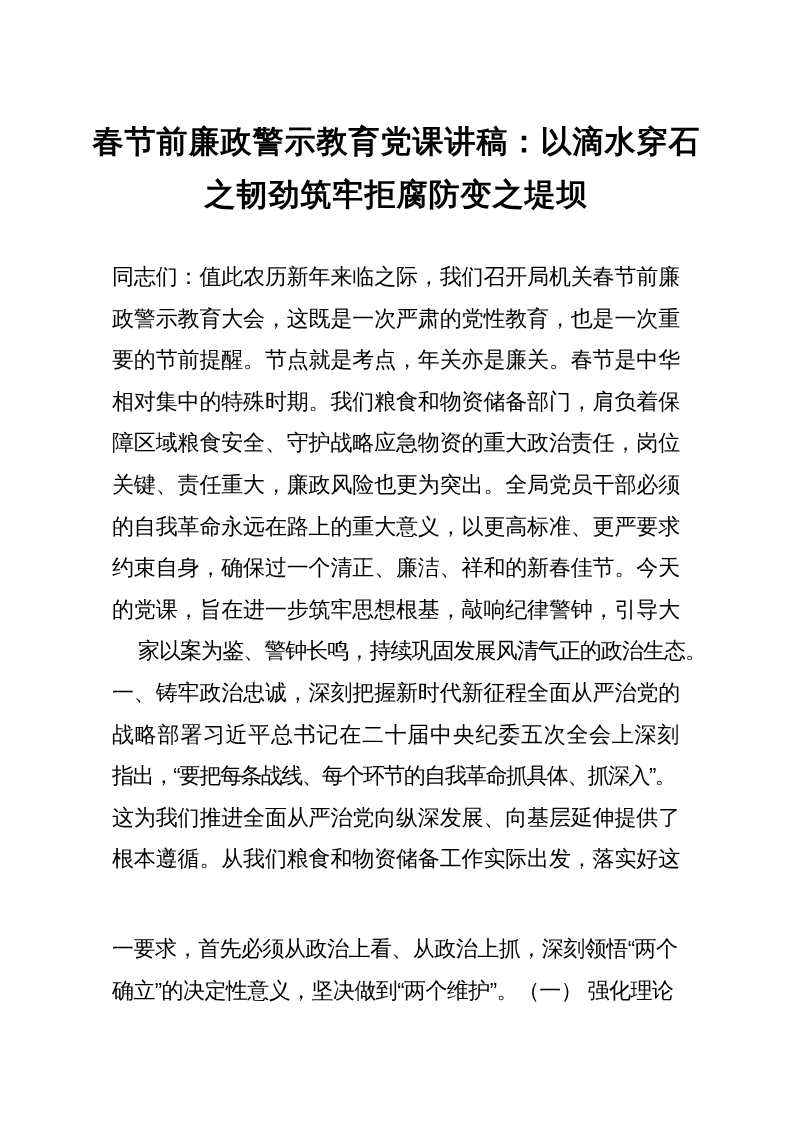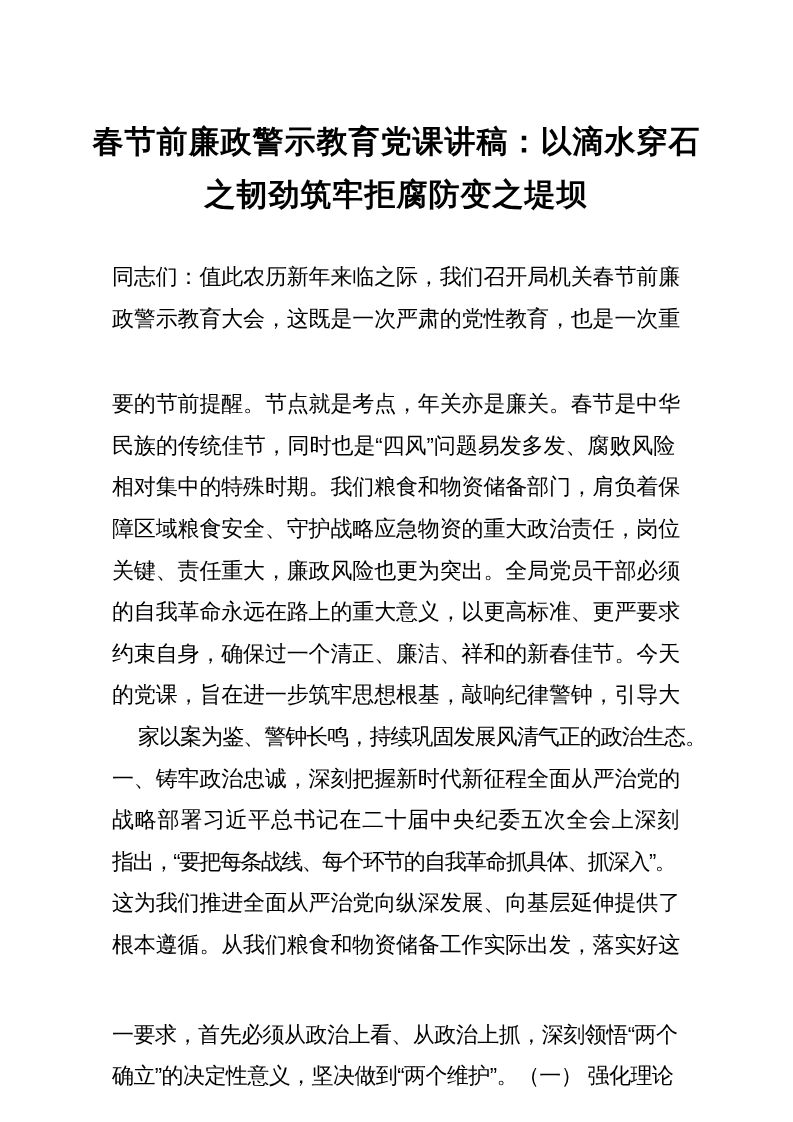--- a/index.html
+++ b/index.html
@@ -51,22 +51,21 @@
 <body>
 
 <div class="page">
   <h1 class="doc-title">
     <span class="title-line">春节前廉政警示教育党课讲稿：以滴水穿石</span>
     <span class="title-line">之韧劲筑牢拒腐防变之堤坝</span>
   </h1>
   <div class="doc-body" id="doc-body">
       <div class="line" style="letter-spacing: -0.153846px;">同志们：值此农历新年来临之际，我们召开局机关春节前廉</div>
       <div class="line" style="letter-spacing: -0.153846px;">政警示教育大会，这既是一次严肃的党性教育，也是一次重</div>
-      <div class="line" style="letter-spacing: -0.153846px; margin-top: 44px;">要的节前提醒。节点就是考点，年关亦是廉关。春节是中华</div>
-      <div class="line" style="letter-spacing: -0.056713px;">民族的传统佳节，同时也是“四风”问题易发多发、腐败风险</div>
+      <div class="line" style="letter-spacing: -0.153846px;">要的节前提醒。节点就是考点，年关亦是廉关。春节是中华</div>
       <div class="line" style="letter-spacing: -0.153846px;">相对集中的特殊时期。我们粮食和物资储备部门，肩负着保</div>
       <div class="line" style="letter-spacing: -0.153846px;">障区域粮食安全、守护战略应急物资的重大政治责任，岗位</div>
       <div class="line" style="letter-spacing: -0.153846px;">关键、责任重大，廉政风险也更为突出。全局党员干部必须</div>
       <div class="line" style="letter-spacing: -0.153846px;">的自我革命永远在路上的重大意义，以更高标准、更严要求</div>
       <div class="line" style="letter-spacing: -0.153846px;">约束自身，确保过一个清正、廉洁、祥和的新春佳节。今天</div>
       <div class="line" style="letter-spacing: -0.153846px;">的党课，旨在进一步筑牢思想根基，敲响纪律警钟，引导大</div>
       <div class="line" style="letter-spacing: -0.962963px; margin-left: 26px;">家以案为鉴、警钟长鸣，持续巩固发展风清气正的政治生态。</div>
       <div class="line" style="letter-spacing: -0.153846px;">一、铸牢政治忠诚，深刻把握新时代新征程全面从严治党的</div>
       <div class="line" style="letter-spacing: 0.72px;">战略部署习近平总书记在二十届中央纪委五次全会上深刻</div>
       <div class="line" style="letter-spacing: -1.57004px;">指出，“要把每条战线、每个环节的自我革命抓具体、抓深入”。</div>

